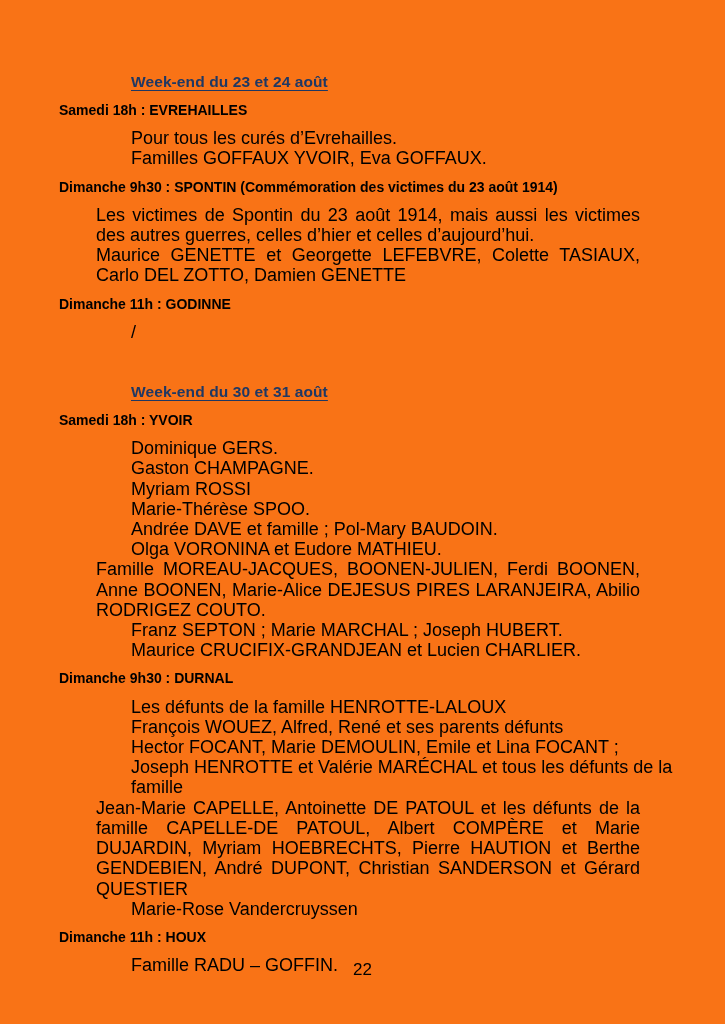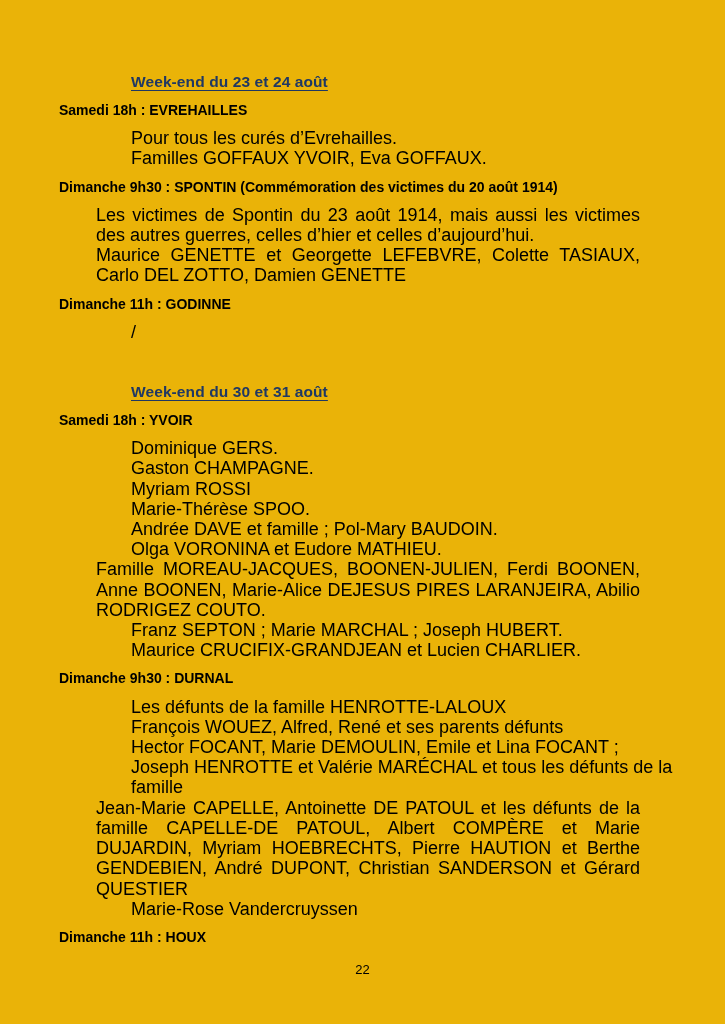--- a/index.html
+++ b/index.html
@@ -11,21 +11,21 @@
     width: 725px;
     height: 1024px;
     position: relative;
     font-family: "Liberation Sans", sans-serif;
     color: #000000;
     overflow: hidden;
   }
   .page {
     position: absolute;
     inset: 0;
-    background: #eab308;
+    background: #f97316;
   }
   .content {
     position: absolute;
     left: 51px;
     top: 72px;
     width: 624px;
   }
   .wk-heading {
     margin: 0 0 0 80px;
     font-size: 15.5px;
@@ -59,42 +59,42 @@
   }
   .spacer-block {
     height: 40px;
   }
   .page-number {
     position: absolute;
     left: 0;
     right: 0;
     top: 962px;
     text-align: center;
-    font-size: 13px;
+    font-size: 17px;
     color: #000000;
     line-height: 16px;
   }
 </style>
 </head>
 <body>
 
 <div class="page">
   <div class="content">
 
     <div>
       <div class="wk-heading">Week-end du 23 et 24 août</div>
 
       <div>
         <div class="svc-heading">Samedi 18h : EVREHAILLES</div>
         <div class="entry">Pour tous les curés d’Evrehailles.</div>
         <div class="entry">Familles GOFFAUX YVOIR, Eva GOFFAUX.</div>
       </div>
 
       <div>
-        <div class="svc-heading">Dimanche 9h30 : SPONTIN (Commémoration des victimes du 20 août 1914)</div>
+        <div class="svc-heading">Dimanche 9h30 : SPONTIN (Commémoration des victimes du 23 août 1914)</div>
         <div class="entry justify">Les victimes de Spontin du 23 août 1914, mais aussi les victimes des autres guerres, celles d’hier et celles d’aujourd’hui.</div>
         <div class="entry justify">Maurice GENETTE et Georgette LEFEBVRE, Colette TASIAUX, Carlo DEL ZOTTO, Damien GENETTE</div>
       </div>
 
       <div>
         <div class="svc-heading">Dimanche 11h : GODINNE</div>
         <div class="entry">/</div>
       </div>
     </div>
 
@@ -120,19 +120,20 @@
         <div class="svc-heading">Dimanche 9h30 : DURNAL</div>
         <div class="entry">Les défunts de la famille HENROTTE-LALOUX</div>
         <div class="entry">François WOUEZ, Alfred, René et ses parents défunts</div>
         <div class="entry">Hector FOCANT, Marie DEMOULIN, Emile et Lina FOCANT ; Joseph HENROTTE et Valérie MARÉCHAL et tous les défunts de la famille</div>
         <div class="entry justify">Jean-Marie CAPELLE, Antoinette DE PATOUL et les défunts de la famille CAPELLE-DE PATOUL, Albert COMPÈRE et Marie DUJARDIN, Myriam HOEBRECHTS, Pierre HAUTION et Berthe GENDEBIEN, André DUPONT, Christian SANDERSON et Gérard QUESTIER</div>
         <div class="entry">Marie-Rose Vandercruyssen</div>
       </div>
 
       <div>
         <div class="svc-heading">Dimanche 11h : HOUX</div>
+        <div class="entry">Famille RADU – GOFFIN.</div>
       </div>
     </div>
 
   </div>
 
   <div class="page-number">22</div>
 </div>
 
 </body></html>

